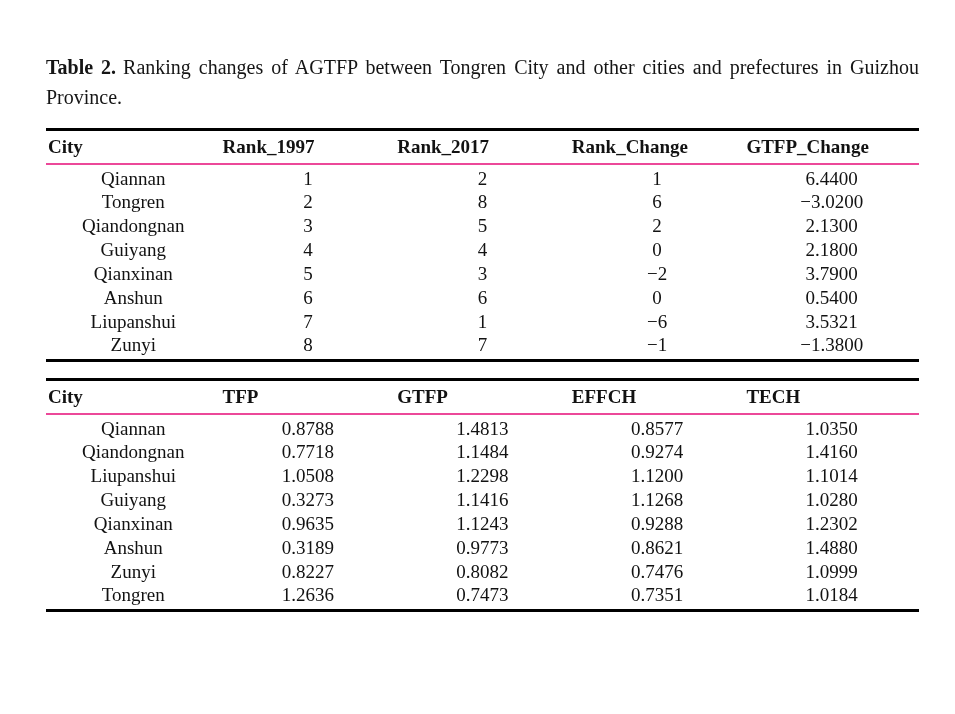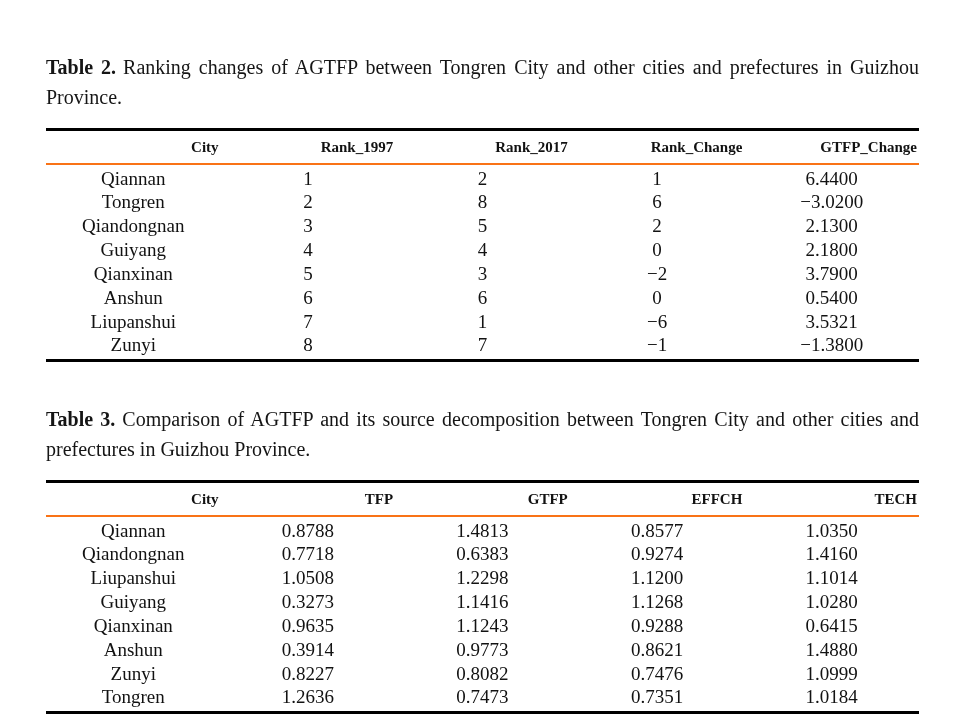--- a/index.html
+++ b/index.html
@@ -42,25 +42,25 @@
   }
   
   table {
     width: 100%;
     border-collapse: collapse;
     table-layout: fixed;
   }
   col { width: 20%; }
   th {
     font-weight: bold;
-    font-size: 15px;
-    text-align: right;
+    font-size: 19px;
+    text-align: left;
     height: 33px;
     vertical-align: middle;
-    border-bottom: 2px solid #f97316;
+    border-bottom: 2px solid #ec4899;
     padding: 0 2px;
   }
   td {
     font-size: 19px;
     text-align: center;
     height: 24px;
     vertical-align: middle;
     padding: 0 2px;
     white-space: nowrap;
   }
@@ -146,21 +146,20 @@
           <td>Zunyi</td>
           <td>8</td>
           <td>7</td>
           <td>−1</td>
           <td>−1.3800</td>
         </tr>
       </tbody>
   </table>
   <div class="rule-bottom"></div>
 
-  <p class="caption caption-3"><span class="cap-label">Table 3.</span><span>Comparison of AGTFP and its source decomposition between Tongren City and other cities and prefectures in Guizhou Province.</span></p>
 
   <div class="rule-top"></div>
   <table>
     <colgroup>
         <col>
         <col>
         <col>
         <col>
         <col>
       </colgroup>
@@ -177,21 +176,21 @@
         <tr>
           <td>Qiannan</td>
           <td>0.8788</td>
           <td>1.4813</td>
           <td>0.8577</td>
           <td>1.0350</td>
         </tr>
         <tr>
           <td>Qiandongnan</td>
           <td>0.7718</td>
-          <td>0.6383</td>
+          <td>1.1484</td>
           <td>0.9274</td>
           <td>1.4160</td>
         </tr>
         <tr>
           <td>Liupanshui</td>
           <td>1.0508</td>
           <td>1.2298</td>
           <td>1.1200</td>
           <td>1.1014</td>
         </tr>
@@ -200,25 +199,25 @@
           <td>0.3273</td>
           <td>1.1416</td>
           <td>1.1268</td>
           <td>1.0280</td>
         </tr>
         <tr>
           <td>Qianxinan</td>
           <td>0.9635</td>
           <td>1.1243</td>
           <td>0.9288</td>
-          <td>0.6415</td>
+          <td>1.2302</td>
         </tr>
         <tr>
           <td>Anshun</td>
-          <td>0.3914</td>
+          <td>0.3189</td>
           <td>0.9773</td>
           <td>0.8621</td>
           <td>1.4880</td>
         </tr>
         <tr>
           <td>Zunyi</td>
           <td>0.8227</td>
           <td>0.8082</td>
           <td>0.7476</td>
           <td>1.0999</td>

